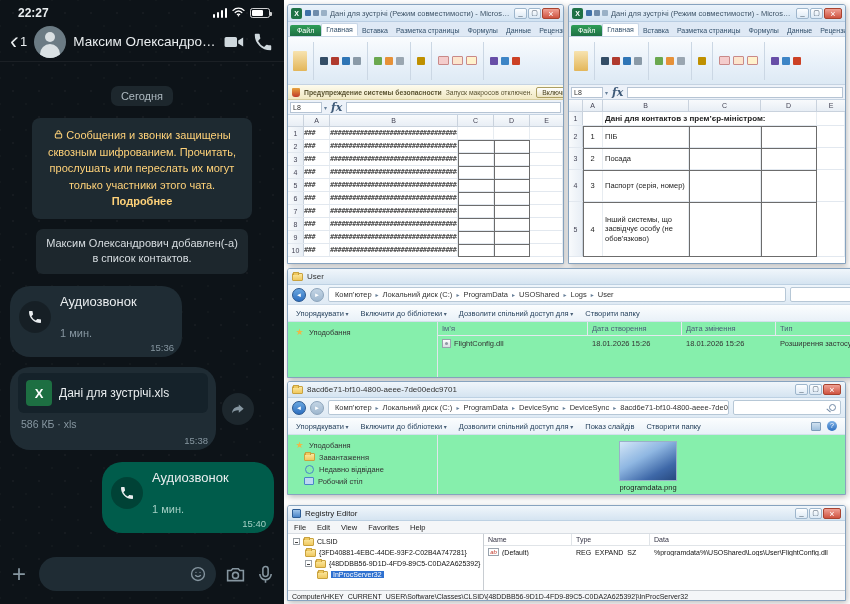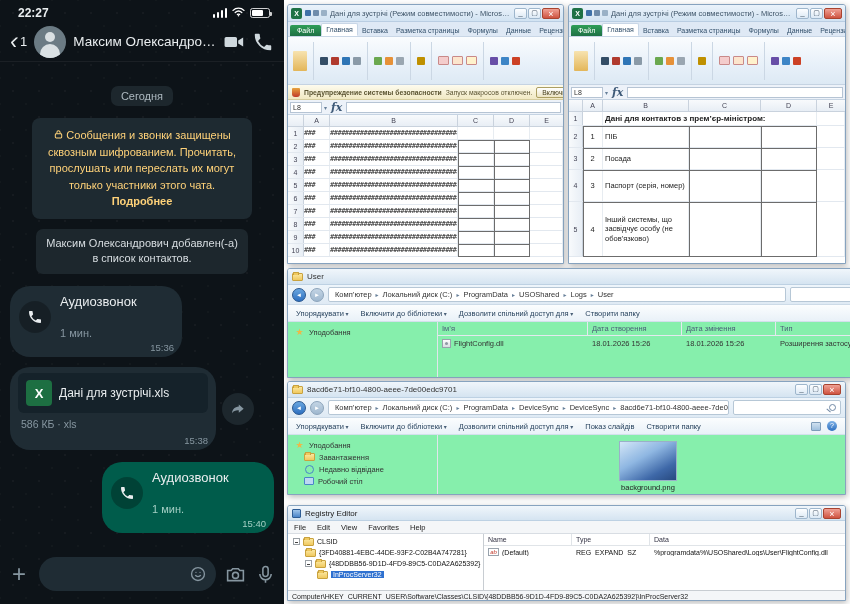--- a/index.html
+++ b/index.html
@@ -675,21 +675,21 @@
             <span>Недавно відвідане</span>
           </div>
         <div class="nav-item" style="padding-left:10px">
             <span class="dsk"></span>
             <span>Робочий стіл</span>
           </div>
       </aside>
       <div class="emain">
         <div class="thumb">
           <div class="thumb-img"></div>
-          <div class="thumb-cap">background.png</div>
+          <div class="thumb-cap">programdata.png</div>
         </div>
       </div>
     </div>
   </section>
 
   <section class="win" style="left:287px;top:505px;width:559px;height:96px">
     <header class="reg-title">
       <span class="reg-ic"></span>
       <span>Registry Editor</span>
       <span class="winbtns">

